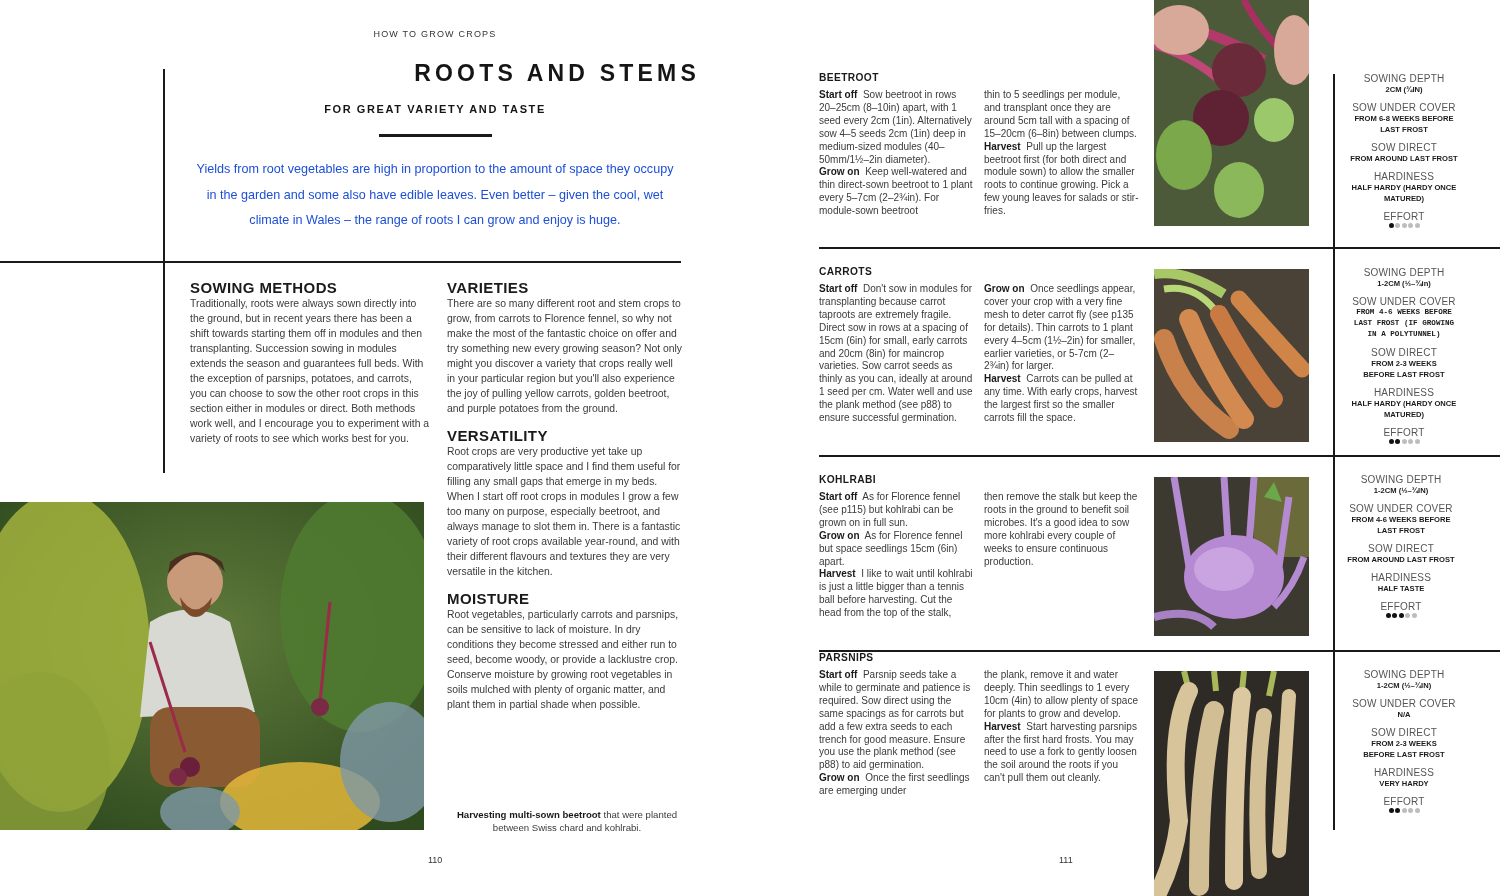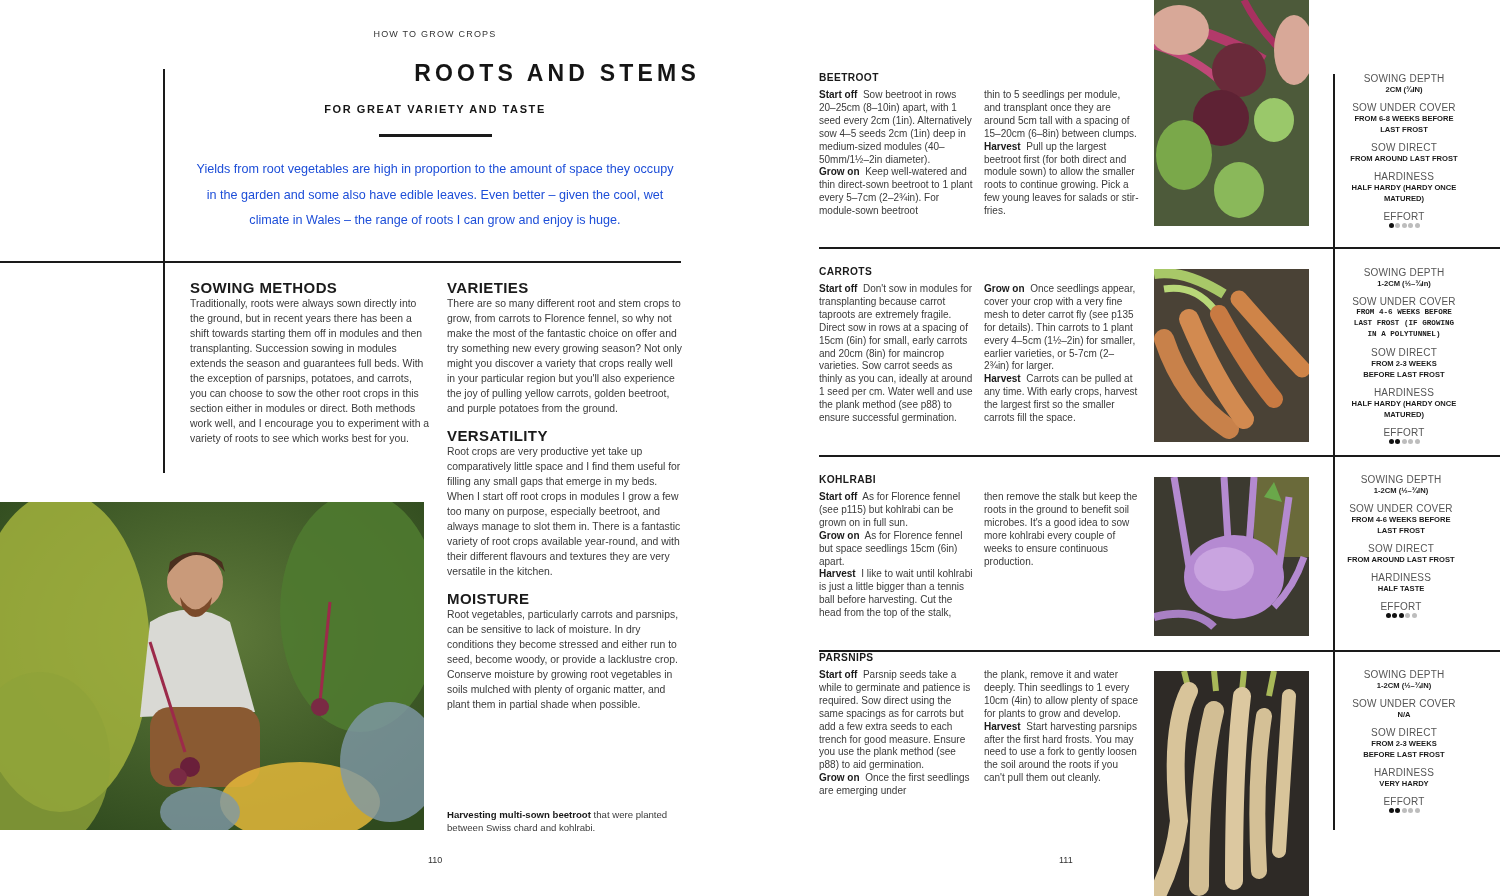--- a/index.html
+++ b/index.html
@@ -1,21 +1,21 @@
 <!DOCTYPE html>
 <html><head>
 <meta charset="utf-8">
 <style>
   html, body { margin: 0; padding: 0; }
   body {
     width: 1500px; height: 896px; position: relative; overflow: hidden;
     background: #ffffff; color: #2a2a2a;
     font-family: "Liberation Sans", "DejaVu Sans", sans-serif;
   }
-  .abs { position: absolute; }
+  .abs { position: absolute; text-align: center; }
   .rule-h { position: absolute; height: 2px; background: #1a1a1a; }
   .rule-v { position: absolute; width: 2px; background: #1a1a1a; }
 
   
   .running-head { left: 300px; width: 270px; top: 29px; text-align: center;
     font-size: 9px; letter-spacing: 1.2px; color: #333; }
   .page-title { left: 170px; width: 530px; top: 60px; text-align: right;
     font-size: 23px; font-weight: bold; letter-spacing: 4.2px; color: #151515; }
   .page-subtitle { left: 170px; width: 530px; top: 103px; text-align: center;
     font-size: 11px; font-weight: bold; letter-spacing: 1.6px; color: #151515; }

